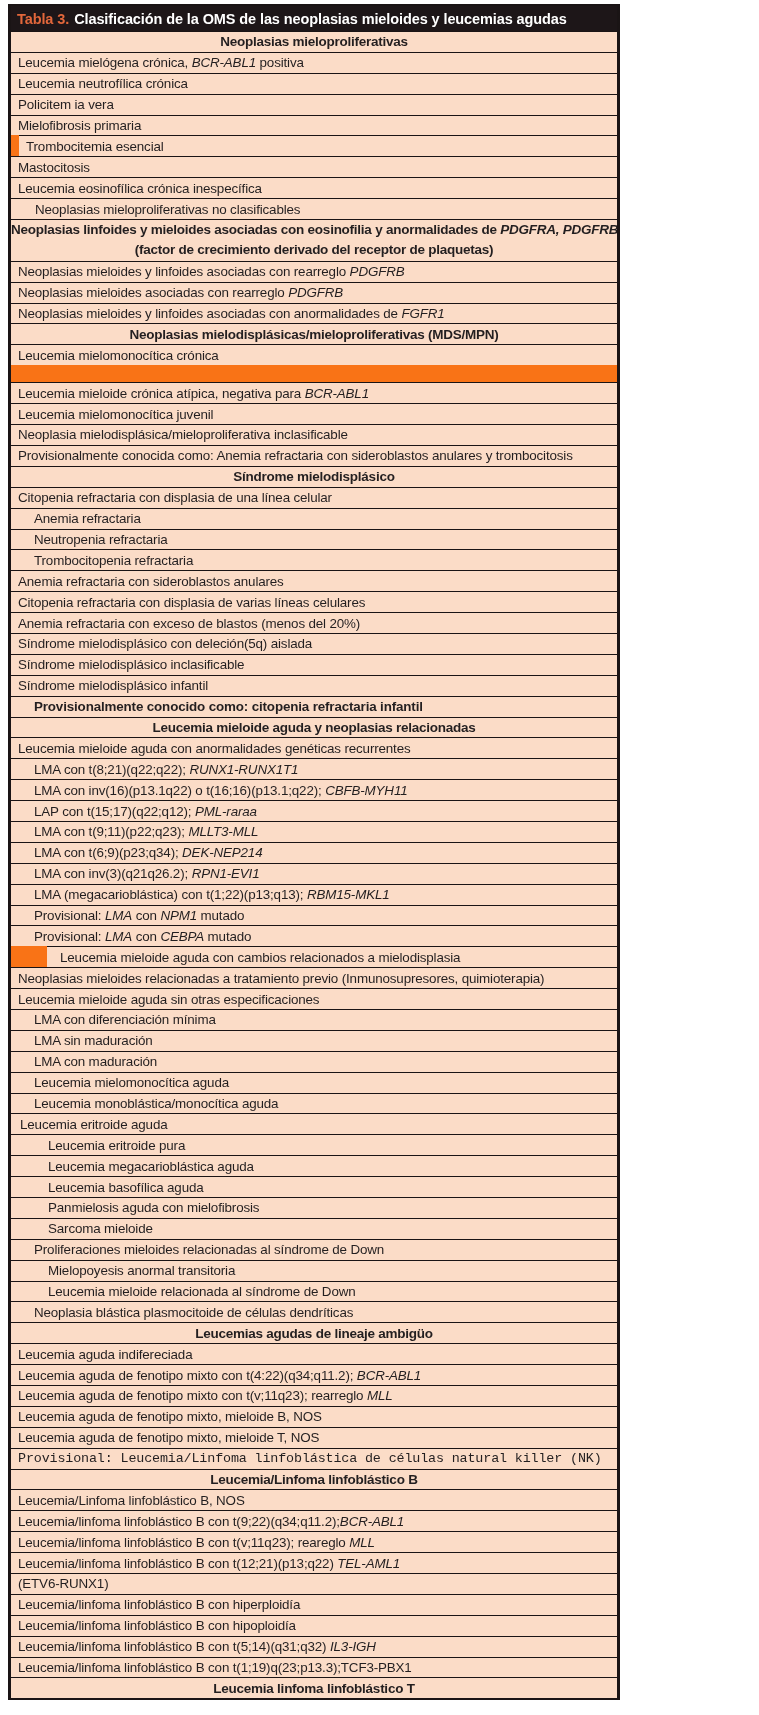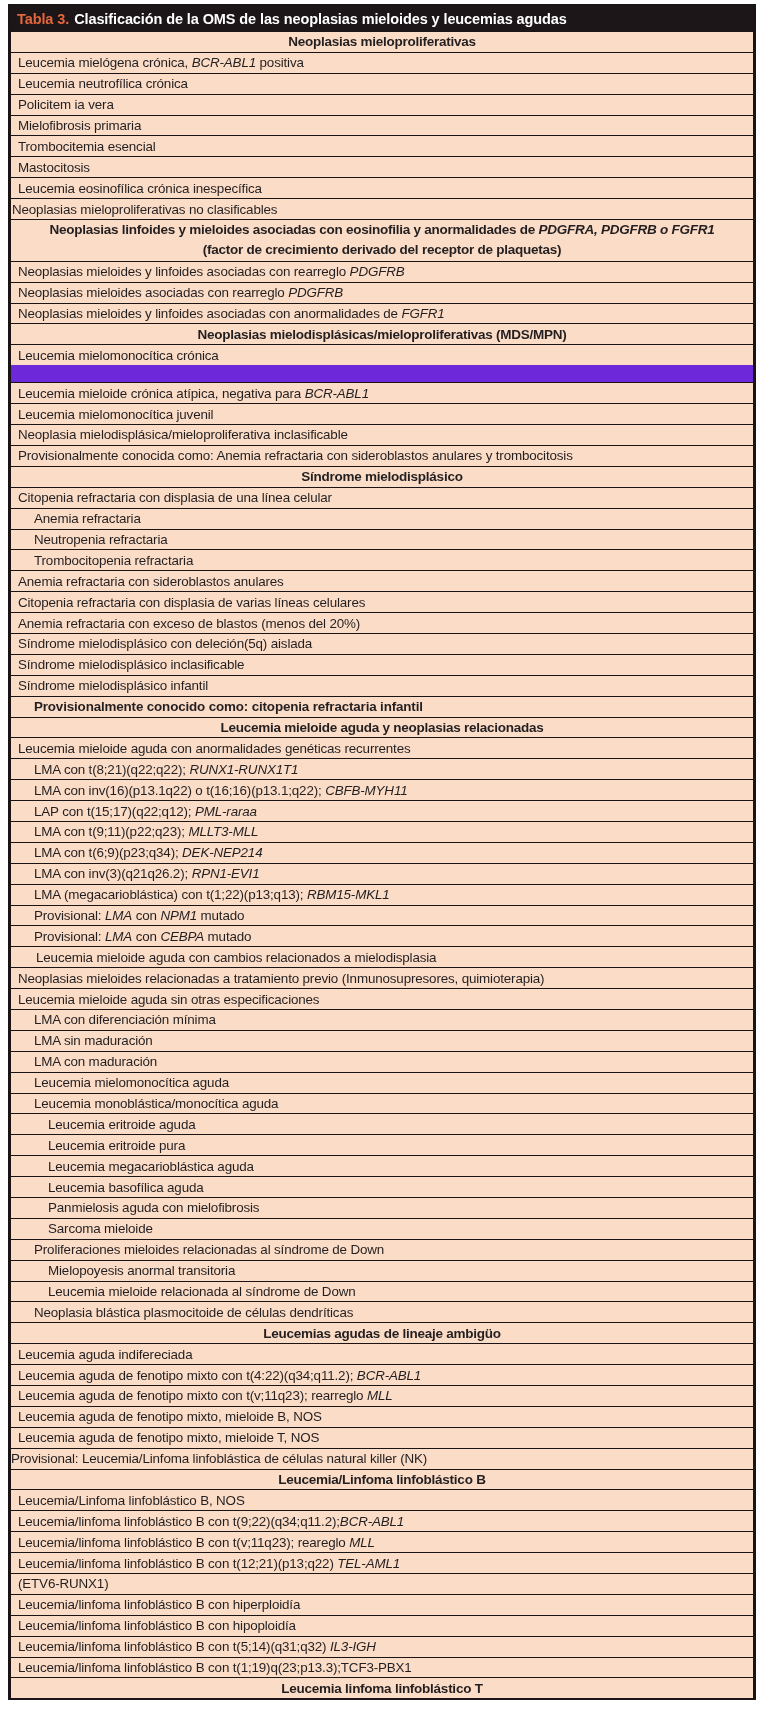--- a/index.html
+++ b/index.html
@@ -3,26 +3,26 @@
 <meta charset="utf-8">
 <style>
   html, body {
     margin: 0;
     padding: 0;
     background: #ffffff;
     font-family: "Liberation Sans", sans-serif;
   }
   .table-wrap {
     box-sizing: border-box;
-    width: 748px;
+    width: 612px;
     margin: 4px 3px 0 8px;
     border: 2px solid #1a1415;
     border-left-width: 3px;
     border-right-width: 3px;
-    background: #6d28d9;
+    background: #f97316;
   }
   .title-bar {
     box-sizing: border-box;
     height: 25px;
     background: var(--header-bg, #1d1618);
     color: #ffffff;
     display: flex;
     align-items: center;
     padding: 0 6px;
     font-size: 14.5px;
@@ -82,30 +82,30 @@
       </div>
       <div class="row item" style="padding-left: 7px;">
         <div class="line"><span>Leucemia neutrofílica crónica</span></div>
       </div>
       <div class="row item" style="padding-left: 7px;">
         <div class="line"><span>Policitem ia vera</span></div>
       </div>
       <div class="row item" style="padding-left: 7px;">
         <div class="line"><span>Mielofibrosis primaria</span></div>
       </div>
-      <div class="row item" style="padding-left: 7px;">
+      <div class="row item" style="padding-left: 7px; margin-left: 8px;">
         <div class="line"><span>Trombocitemia esencial</span></div>
       </div>
       <div class="row item" style="padding-left: 7px;">
         <div class="line"><span>Mastocitosis</span></div>
       </div>
       <div class="row item" style="padding-left: 7px;">
         <div class="line"><span>Leucemia eosinofílica crónica inespecífica</span></div>
       </div>
-      <div class="row item" style="padding-left: 1px;">
+      <div class="row item" style="padding-left: 24px;">
         <div class="line"><span>Neoplasias mieloproliferativas no clasificables</span></div>
       </div>
       <div class="row section double">
         <div class="line"><span>Neoplasias linfoides y mieloides asociadas con eosinofilia y anormalidades de </span><i>PDGFRA, PDGFRB o FGFR1</i></div>
         <div class="line"><span>(factor de crecimiento derivado del receptor de plaquetas)</span></div>
       </div>
       <div class="row item" style="padding-left: 7px;">
         <div class="line"><span>Neoplasias mieloides y linfoides asociadas con rearreglo </span><i>PDGFRB</i></div>
       </div>
       <div class="row item" style="padding-left: 7px;">
@@ -194,21 +194,21 @@
       </div>
       <div class="row item" style="padding-left: 23px;">
         <div class="line"><span>LMA (megacarioblástica) con t(1;22)(p13;q13); </span><i>RBM15-MKL1</i></div>
       </div>
       <div class="row item" style="padding-left: 23px;">
         <div class="line"><span>Provisional: </span><i>LMA</i><span> con </span><i>NPM1</i><span> mutado</span></div>
       </div>
       <div class="row item" style="padding-left: 23px;">
         <div class="line"><span>Provisional: </span><i>LMA</i><span> con </span><i>CEBPA</i><span> mutado</span></div>
       </div>
-      <div class="row item" style="padding-left: 25px;">
+      <div class="row item" style="padding-left: 13px; margin-left: 36px;">
         <div class="line"><span>Leucemia mieloide aguda con cambios relacionados a mielodisplasia</span></div>
       </div>
       <div class="row item" style="padding-left: 7px;">
         <div class="line"><span>Neoplasias mieloides relacionadas a tratamiento previo (Inmunosupresores, quimioterapia)</span></div>
       </div>
       <div class="row item" style="padding-left: 7px;">
         <div class="line"><span>Leucemia mieloide aguda sin otras especificaciones</span></div>
       </div>
       <div class="row item" style="padding-left: 23px;">
         <div class="line"><span>LMA con diferenciación mínima</span></div>
@@ -218,21 +218,21 @@
       </div>
       <div class="row item" style="padding-left: 23px;">
         <div class="line"><span>LMA con maduración</span></div>
       </div>
       <div class="row item" style="padding-left: 23px;">
         <div class="line"><span>Leucemia mielomonocítica aguda</span></div>
       </div>
       <div class="row item" style="padding-left: 23px;">
         <div class="line"><span>Leucemia monoblástica/monocítica aguda</span></div>
       </div>
-      <div class="row item" style="padding-left: 37px;">
+      <div class="row item" style="padding-left: 9px;">
         <div class="line"><span>Leucemia eritroide aguda</span></div>
       </div>
       <div class="row item" style="padding-left: 37px;">
         <div class="line"><span>Leucemia eritroide pura</span></div>
       </div>
       <div class="row item" style="padding-left: 37px;">
         <div class="line"><span>Leucemia megacarioblástica aguda</span></div>
       </div>
       <div class="row item" style="padding-left: 37px;">
         <div class="line"><span>Leucemia basofílica aguda</span></div>
@@ -266,21 +266,21 @@
       </div>
       <div class="row item" style="padding-left: 7px;">
         <div class="line"><span>Leucemia aguda de fenotipo mixto con t(v;11q23); rearreglo </span><i>MLL</i></div>
       </div>
       <div class="row item" style="padding-left: 7px;">
         <div class="line"><span>Leucemia aguda de fenotipo mixto, mieloide B, NOS</span></div>
       </div>
       <div class="row item" style="padding-left: 7px;">
         <div class="line"><span>Leucemia aguda de fenotipo mixto, mieloide T, NOS</span></div>
       </div>
-      <div class="row item" style="padding-left: 0;">
+      <div class="row item" style="padding-left: 7px; font-family: Liberation Mono, monospace;">
         <div class="line"><span>Provisional: Leucemia/Linfoma linfoblástica de células natural killer (NK)</span></div>
       </div>
       <div class="row section">
         <div class="line"><span>Leucemia/Linfoma linfoblástico B</span></div>
       </div>
       <div class="row item" style="padding-left: 7px;">
         <div class="line"><span>Leucemia/Linfoma linfoblástico B, NOS</span></div>
       </div>
       <div class="row item" style="padding-left: 7px;">
         <div class="line"><span>Leucemia/linfoma linfoblástico B con t(9;22)(q34;q11.2);</span><i>BCR-ABL1</i></div>

